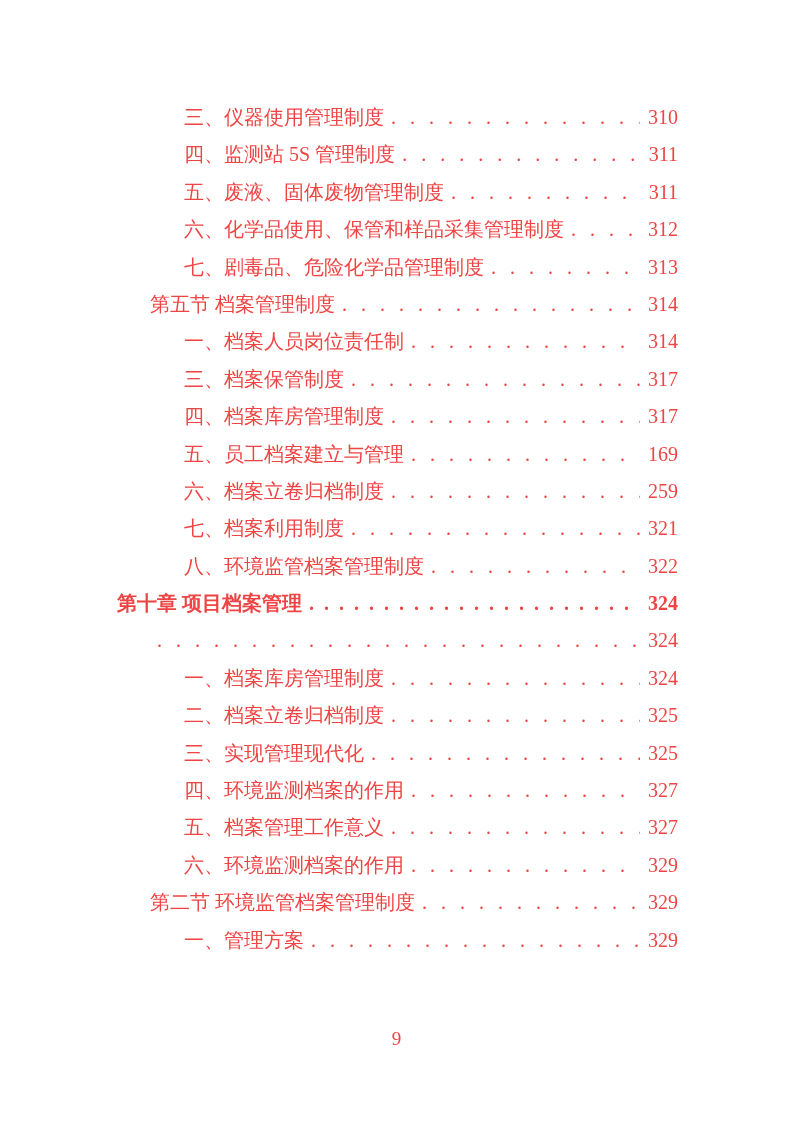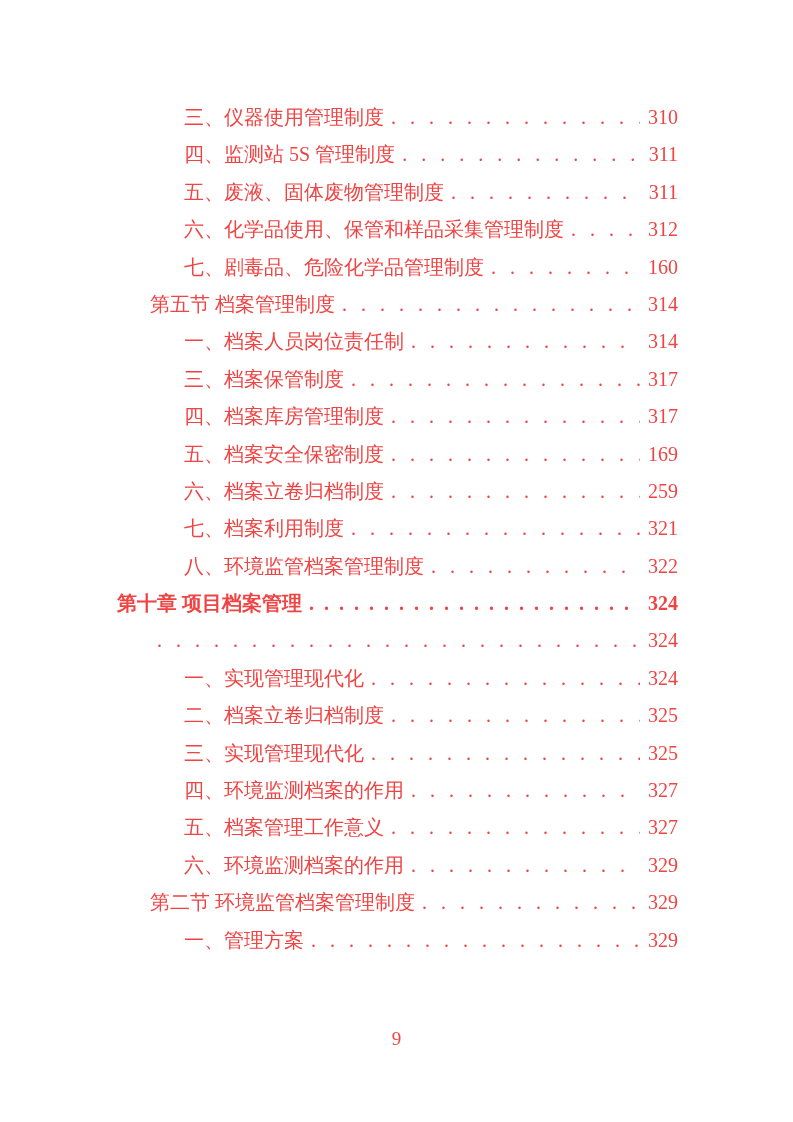--- a/index.html
+++ b/index.html
@@ -87,21 +87,21 @@
     <span class="toc-page">311</span>
   </div>
       <div class="toc-row level-sub">
     <span class="toc-label">六、化学品使用、保管和样品采集管理制度</span>
     <span class="toc-dots"></span>
     <span class="toc-page">312</span>
   </div>
       <div class="toc-row level-sub">
     <span class="toc-label">七、剧毒品、危险化学品管理制度</span>
     <span class="toc-dots"></span>
-    <span class="toc-page">160</span>
+    <span class="toc-page">313</span>
   </div>
       <div class="toc-row level-section">
     <span class="toc-label">第五节 档案管理制度</span>
     <span class="toc-dots"></span>
     <span class="toc-page">314</span>
   </div>
       <div class="toc-row level-sub">
     <span class="toc-label">一、档案人员岗位责任制</span>
     <span class="toc-dots"></span>
     <span class="toc-page">314</span>
@@ -110,21 +110,21 @@
     <span class="toc-label">三、档案保管制度</span>
     <span class="toc-dots"></span>
     <span class="toc-page">317</span>
   </div>
       <div class="toc-row level-sub">
     <span class="toc-label">四、档案库房管理制度</span>
     <span class="toc-dots"></span>
     <span class="toc-page">317</span>
   </div>
       <div class="toc-row level-sub">
-    <span class="toc-label">五、档案安全保密制度</span>
+    <span class="toc-label">五、员工档案建立与管理</span>
     <span class="toc-dots"></span>
     <span class="toc-page">169</span>
   </div>
       <div class="toc-row level-sub">
     <span class="toc-label">六、档案立卷归档制度</span>
     <span class="toc-dots"></span>
     <span class="toc-page">259</span>
   </div>
       <div class="toc-row level-sub">
     <span class="toc-label">七、档案利用制度</span>
@@ -139,21 +139,21 @@
       <div class="toc-row level-chapter">
     <span class="toc-label">第十章 项目档案管理</span>
     <span class="toc-dots"></span>
     <span class="toc-page">324</span>
   </div>
       <div class="toc-row level-section">
     <span class="toc-dots"></span>
     <span class="toc-page">324</span>
   </div>
       <div class="toc-row level-sub">
-    <span class="toc-label">一、实现管理现代化</span>
+    <span class="toc-label">一、档案库房管理制度</span>
     <span class="toc-dots"></span>
     <span class="toc-page">324</span>
   </div>
       <div class="toc-row level-sub">
     <span class="toc-label">二、档案立卷归档制度</span>
     <span class="toc-dots"></span>
     <span class="toc-page">325</span>
   </div>
       <div class="toc-row level-sub">
     <span class="toc-label">三、实现管理现代化</span>

